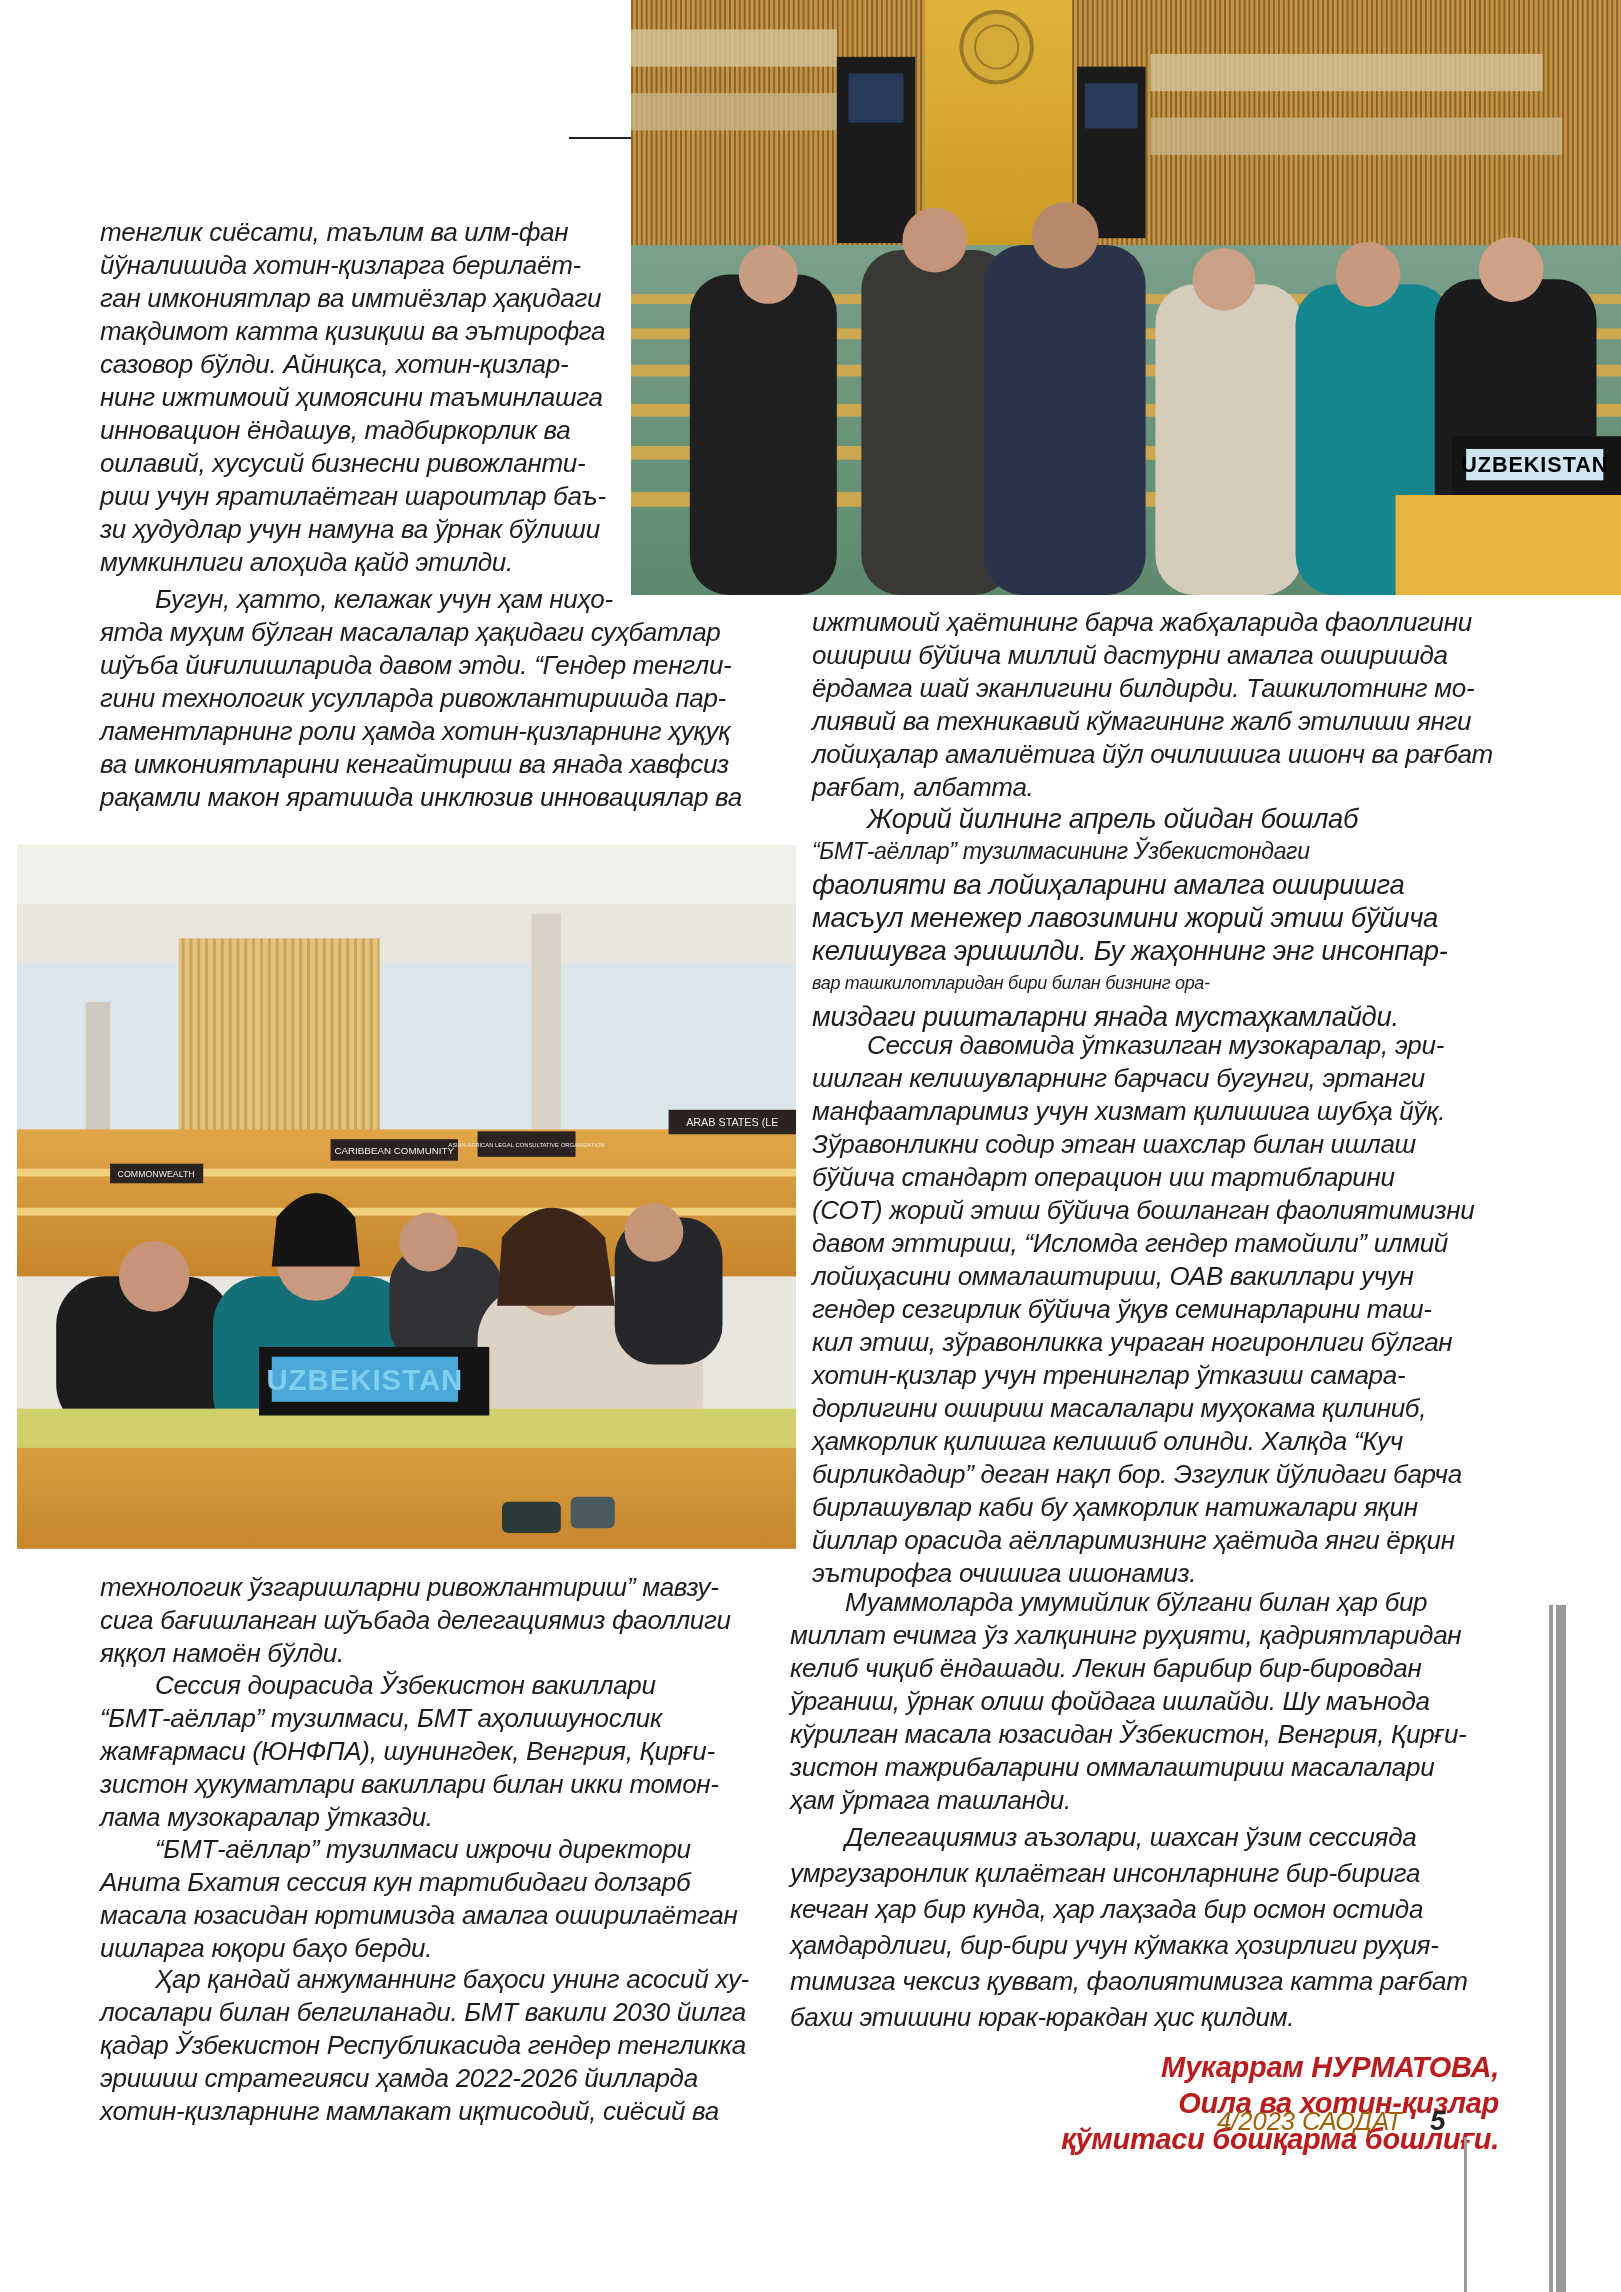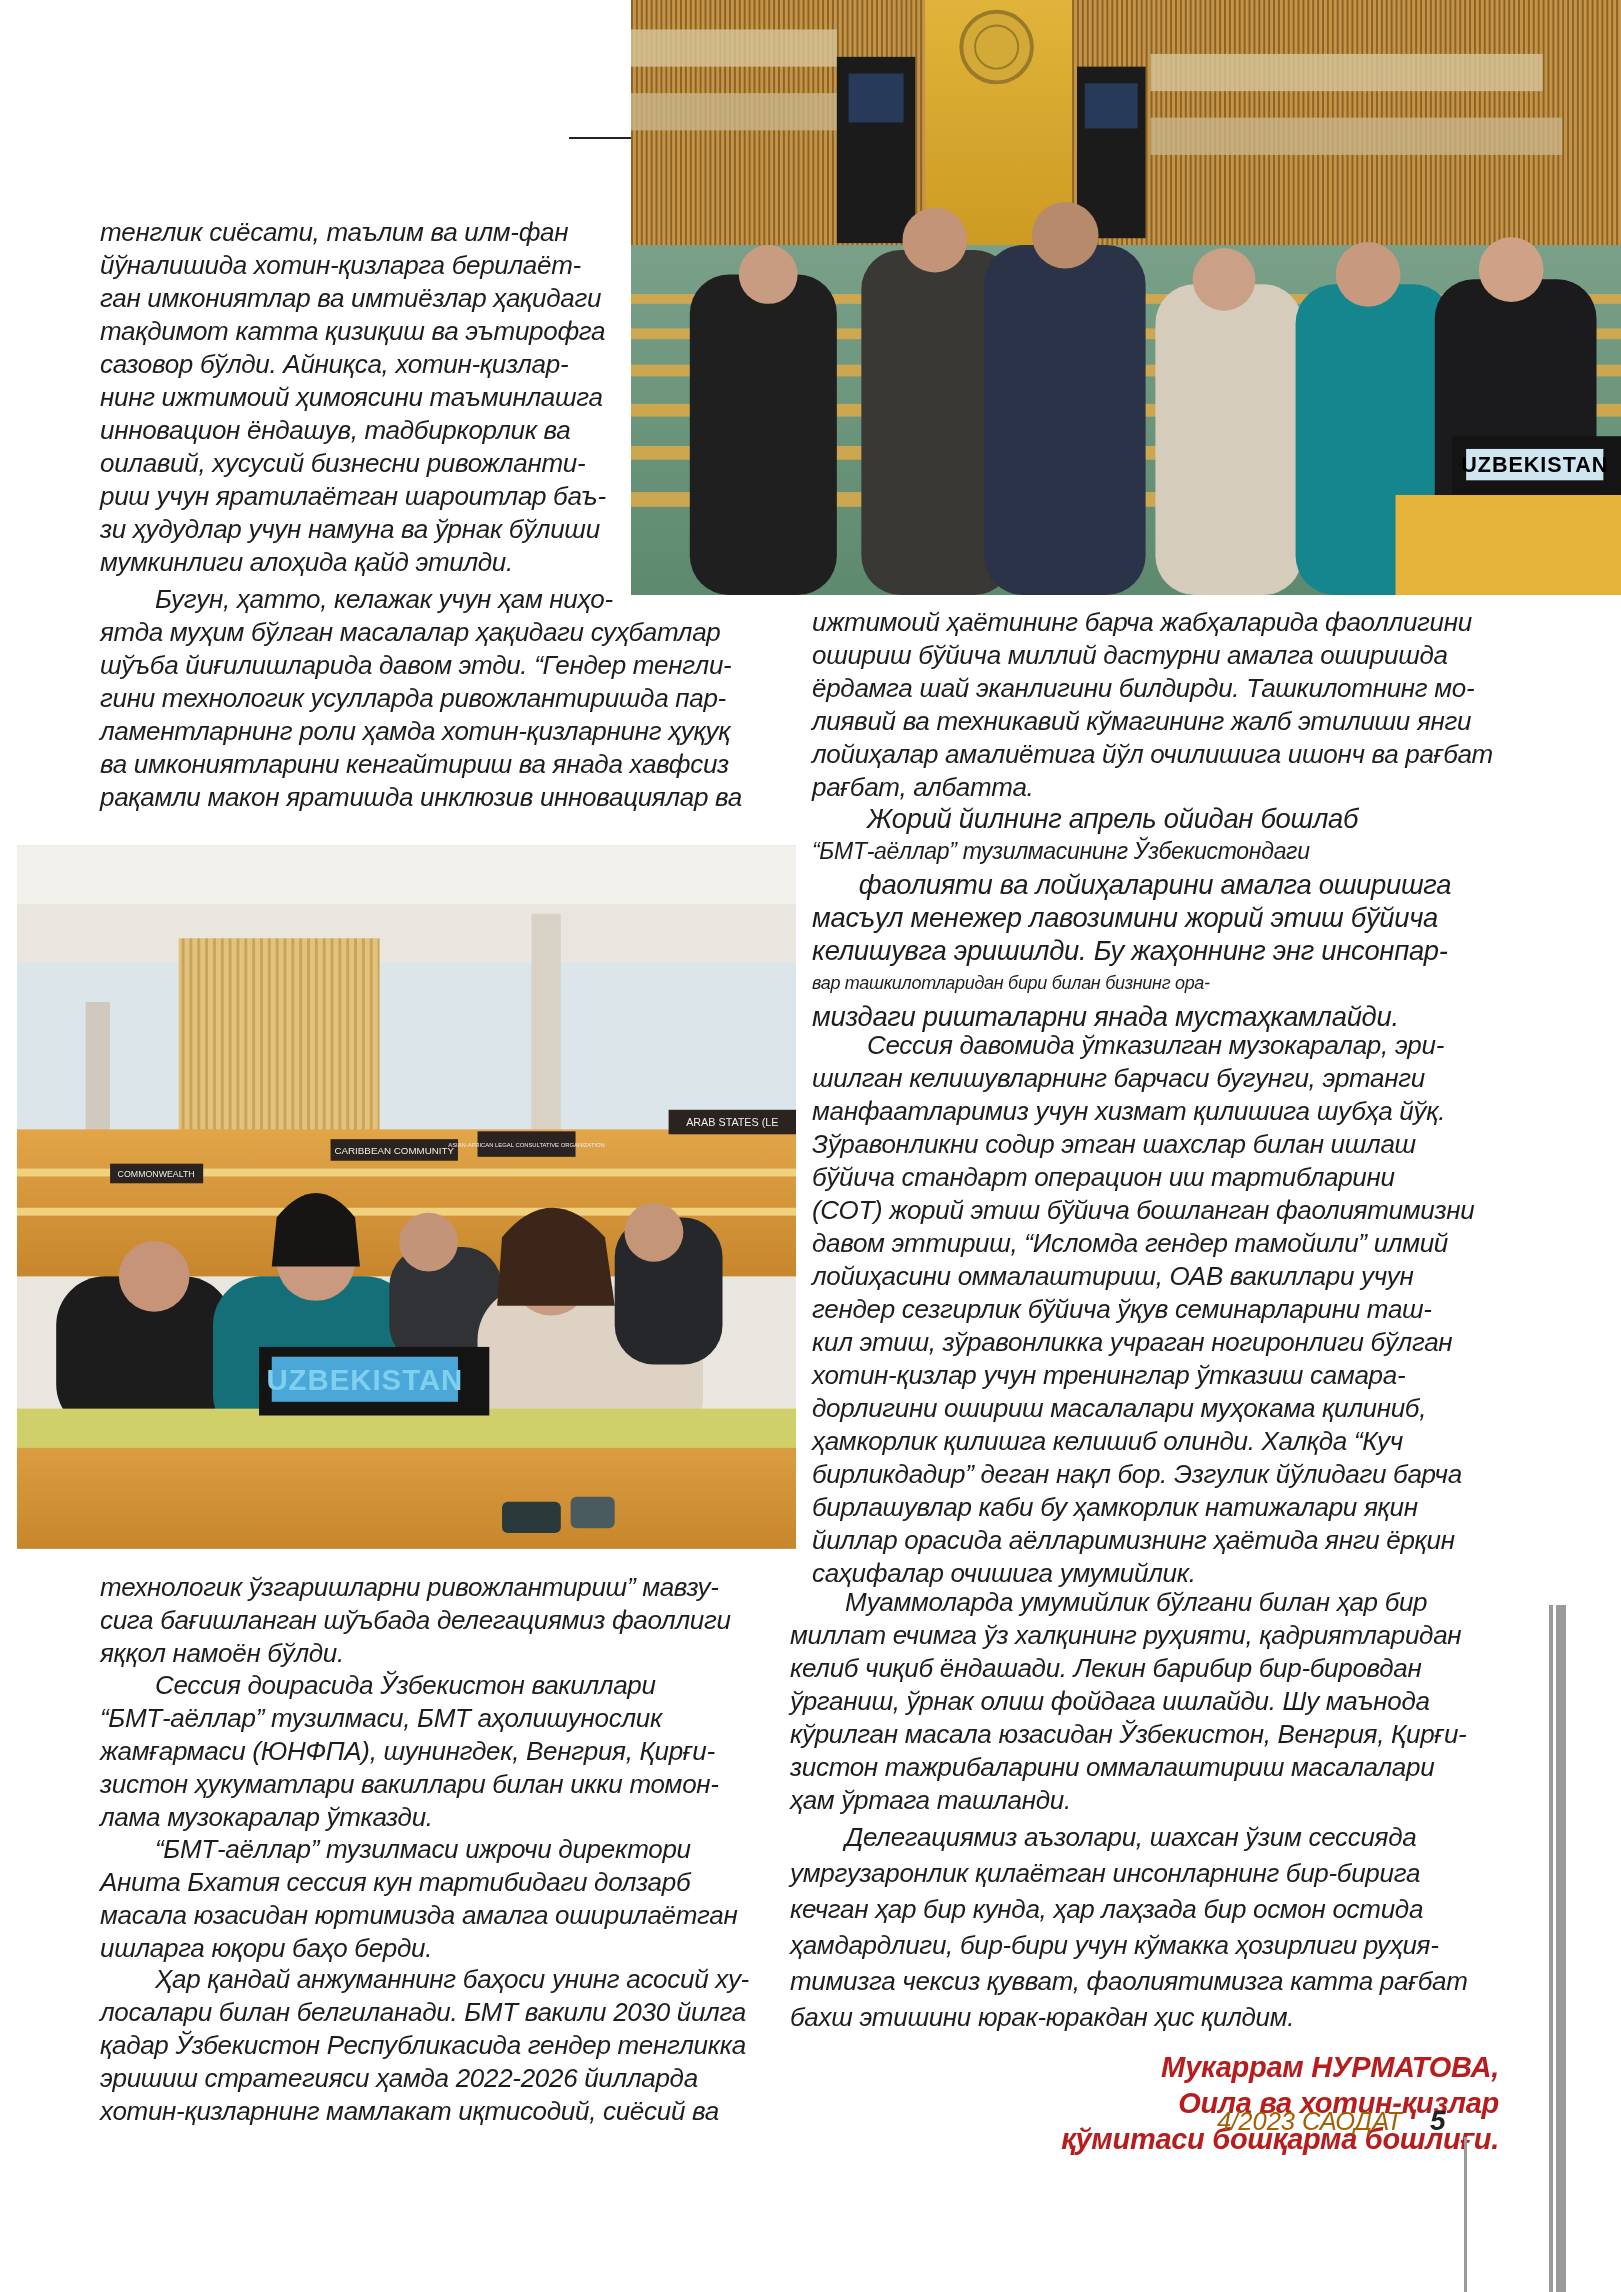--- a/index.html
+++ b/index.html
@@ -140,21 +140,21 @@
   <span class="line">ошириш бўйича миллий дастурни амалга оширишда</span>
   <span class="line">ёрдамга шай эканлигини билдирди. Ташкилотнинг мо-</span>
   <span class="line">лиявий ва техникавий кўмагининг жалб этилиши янги</span>
   <span class="line">лойиҳалар амалиётига йўл очилишига ишонч ва рағбат</span>
   <span class="line">рағбат, албатта.</span>
 </div>
 
 <div class="block col-right" style="top:802px;">
   <span class="line indent" style="font-size:27.4px;">Жорий йилнинг апрель ойидан бошлаб</span>
   <span class="line" style="font-size:23px;">“БМТ-аёллар” тузилмасининг Ўзбекистондаги</span>
-  <span class="line" style="font-size:27.4px;text-align:center;">фаолияти ва лойиҳаларини амалга оширишга</span>
+  <span class="line" style="font-size:27.4px;">фаолияти ва лойиҳаларини амалга оширишга</span>
   <span class="line" style="font-size:27.4px;">масъул менежер лавозимини жорий этиш бўйича</span>
   <span class="line" style="font-size:27.4px;">келишувга эришилди. Бу жаҳоннинг энг инсонпар-</span>
   <span class="line" style="font-size:18px;">вар ташкилотларидан бири билан бизнинг ора-</span>
   <span class="line" style="font-size:27.4px;">миздаги ришталарни янада  мустаҳкамлайди.</span>
 </div>
 
 <div class="block col-right" style="top:1029px;">
   <span class="line indent">Сессия давомида ўтказилган музокаралар, эри-</span>
   <span class="line">шилган келишувларнинг барчаси бугунги, эртанги</span>
   <span class="line">манфаатларимиз учун хизмат қилишига шубҳа йўқ.</span>
@@ -164,21 +164,21 @@
   <span class="line">давом эттириш, “Исломда гендер тамойили” илмий</span>
   <span class="line">лойиҳасини оммалаштириш, ОАВ вакиллари учун</span>
   <span class="line">гендер сезгирлик бўйича ўқув семинарларини таш-</span>
   <span class="line">кил этиш, зўравонликка учраган ногиронлиги бўлган</span>
   <span class="line">хотин-қизлар учун тренинглар ўтказиш самара-</span>
   <span class="line">дорлигини ошириш масалалари муҳокама қилиниб,</span>
   <span class="line">ҳамкорлик қилишга келишиб олинди. Халқда “Куч</span>
   <span class="line">бирликдадир” деган нақл бор. Эзгулик йўлидаги барча</span>
   <span class="line">бирлашувлар каби бу ҳамкорлик натижалари яқин</span>
   <span class="line">йиллар орасида аёлларимизнинг ҳаётида янги ёрқин</span>
-  <span class="line">саҳифалар очишига умумийлик.</span>
+  <span class="line">эътирофга очишига ишонамиз.</span>
 </div>
 
 <div class="block col-right2" style="top:1586px;">
   <span class="line indent">Муаммоларда умумийлик бўлгани билан ҳар бир</span>
   <span class="line">миллат ечимга ўз халқининг руҳияти, қадриятларидан</span>
   <span class="line">келиб чиқиб ёндашади. Лекин барибир бир-бировдан</span>
   <span class="line">ўрганиш, ўрнак олиш фойдага ишлайди. Шу маънода</span>
   <span class="line">кўрилган масала юзасидан Ўзбекистон, Венгрия, Қирғи-</span>
   <span class="line">зистон тажрибаларини оммалаштириш масалалари</span>
   <span class="line">ҳам ўртага ташланди.</span>

